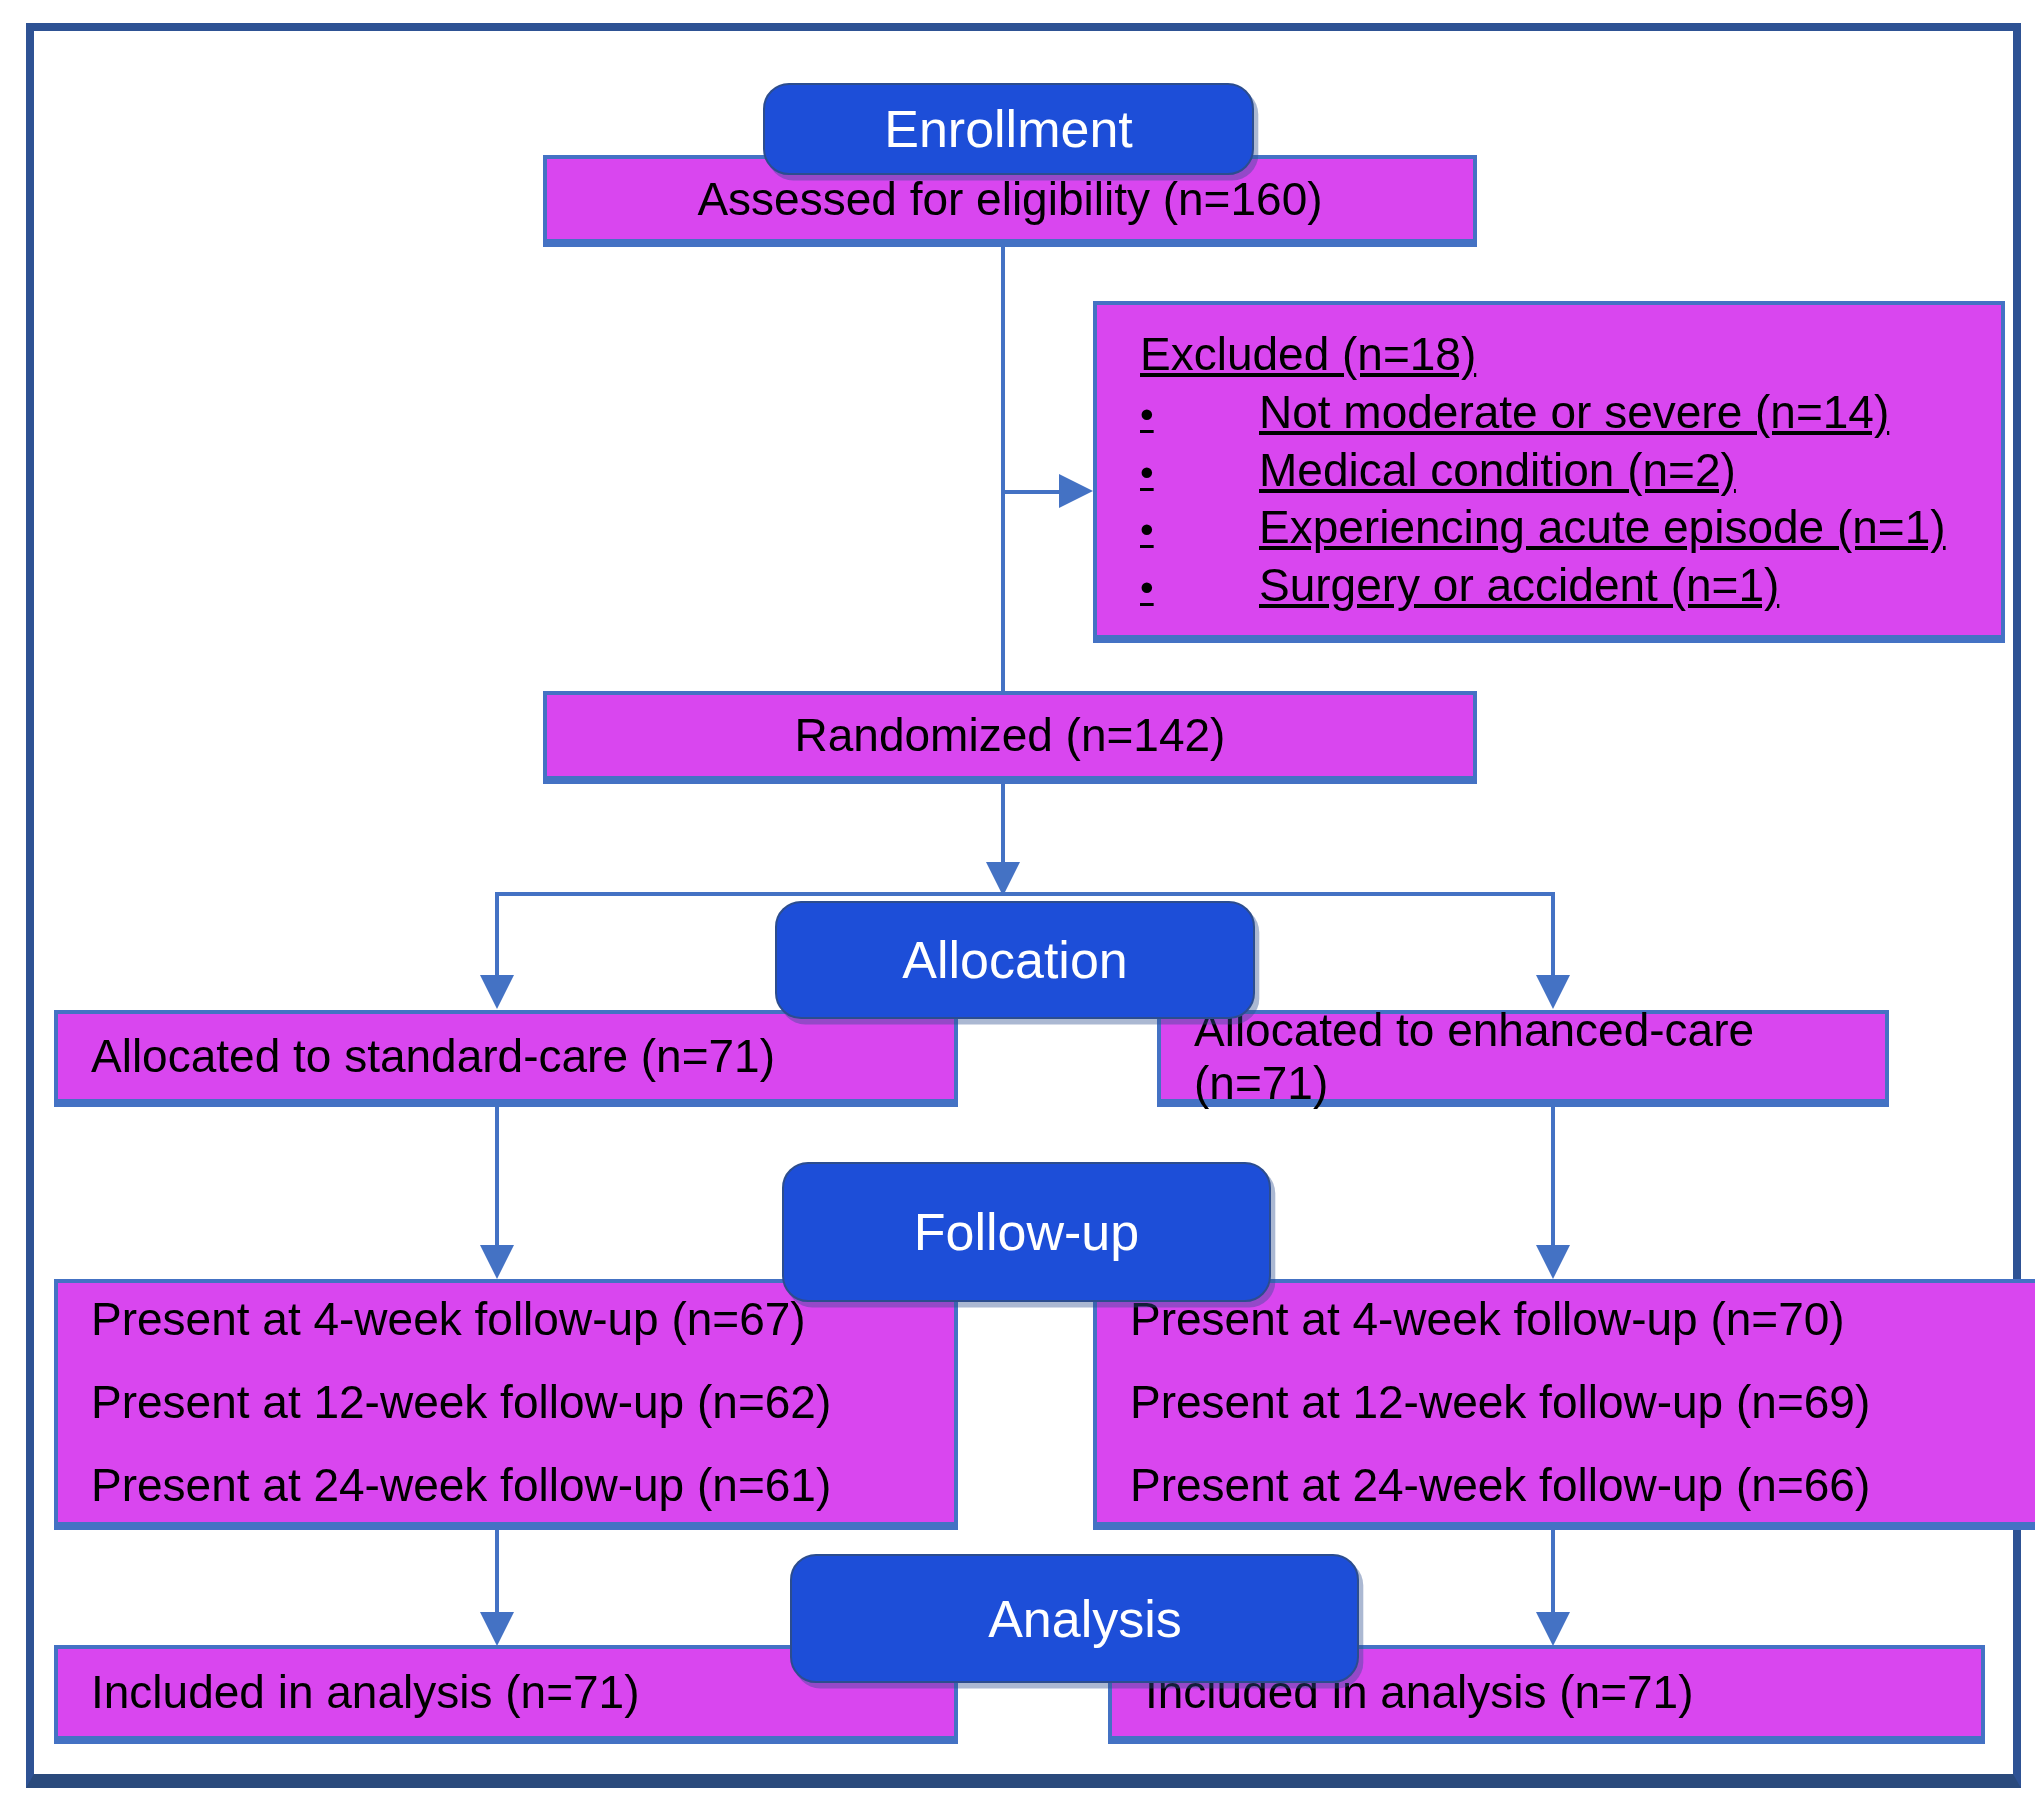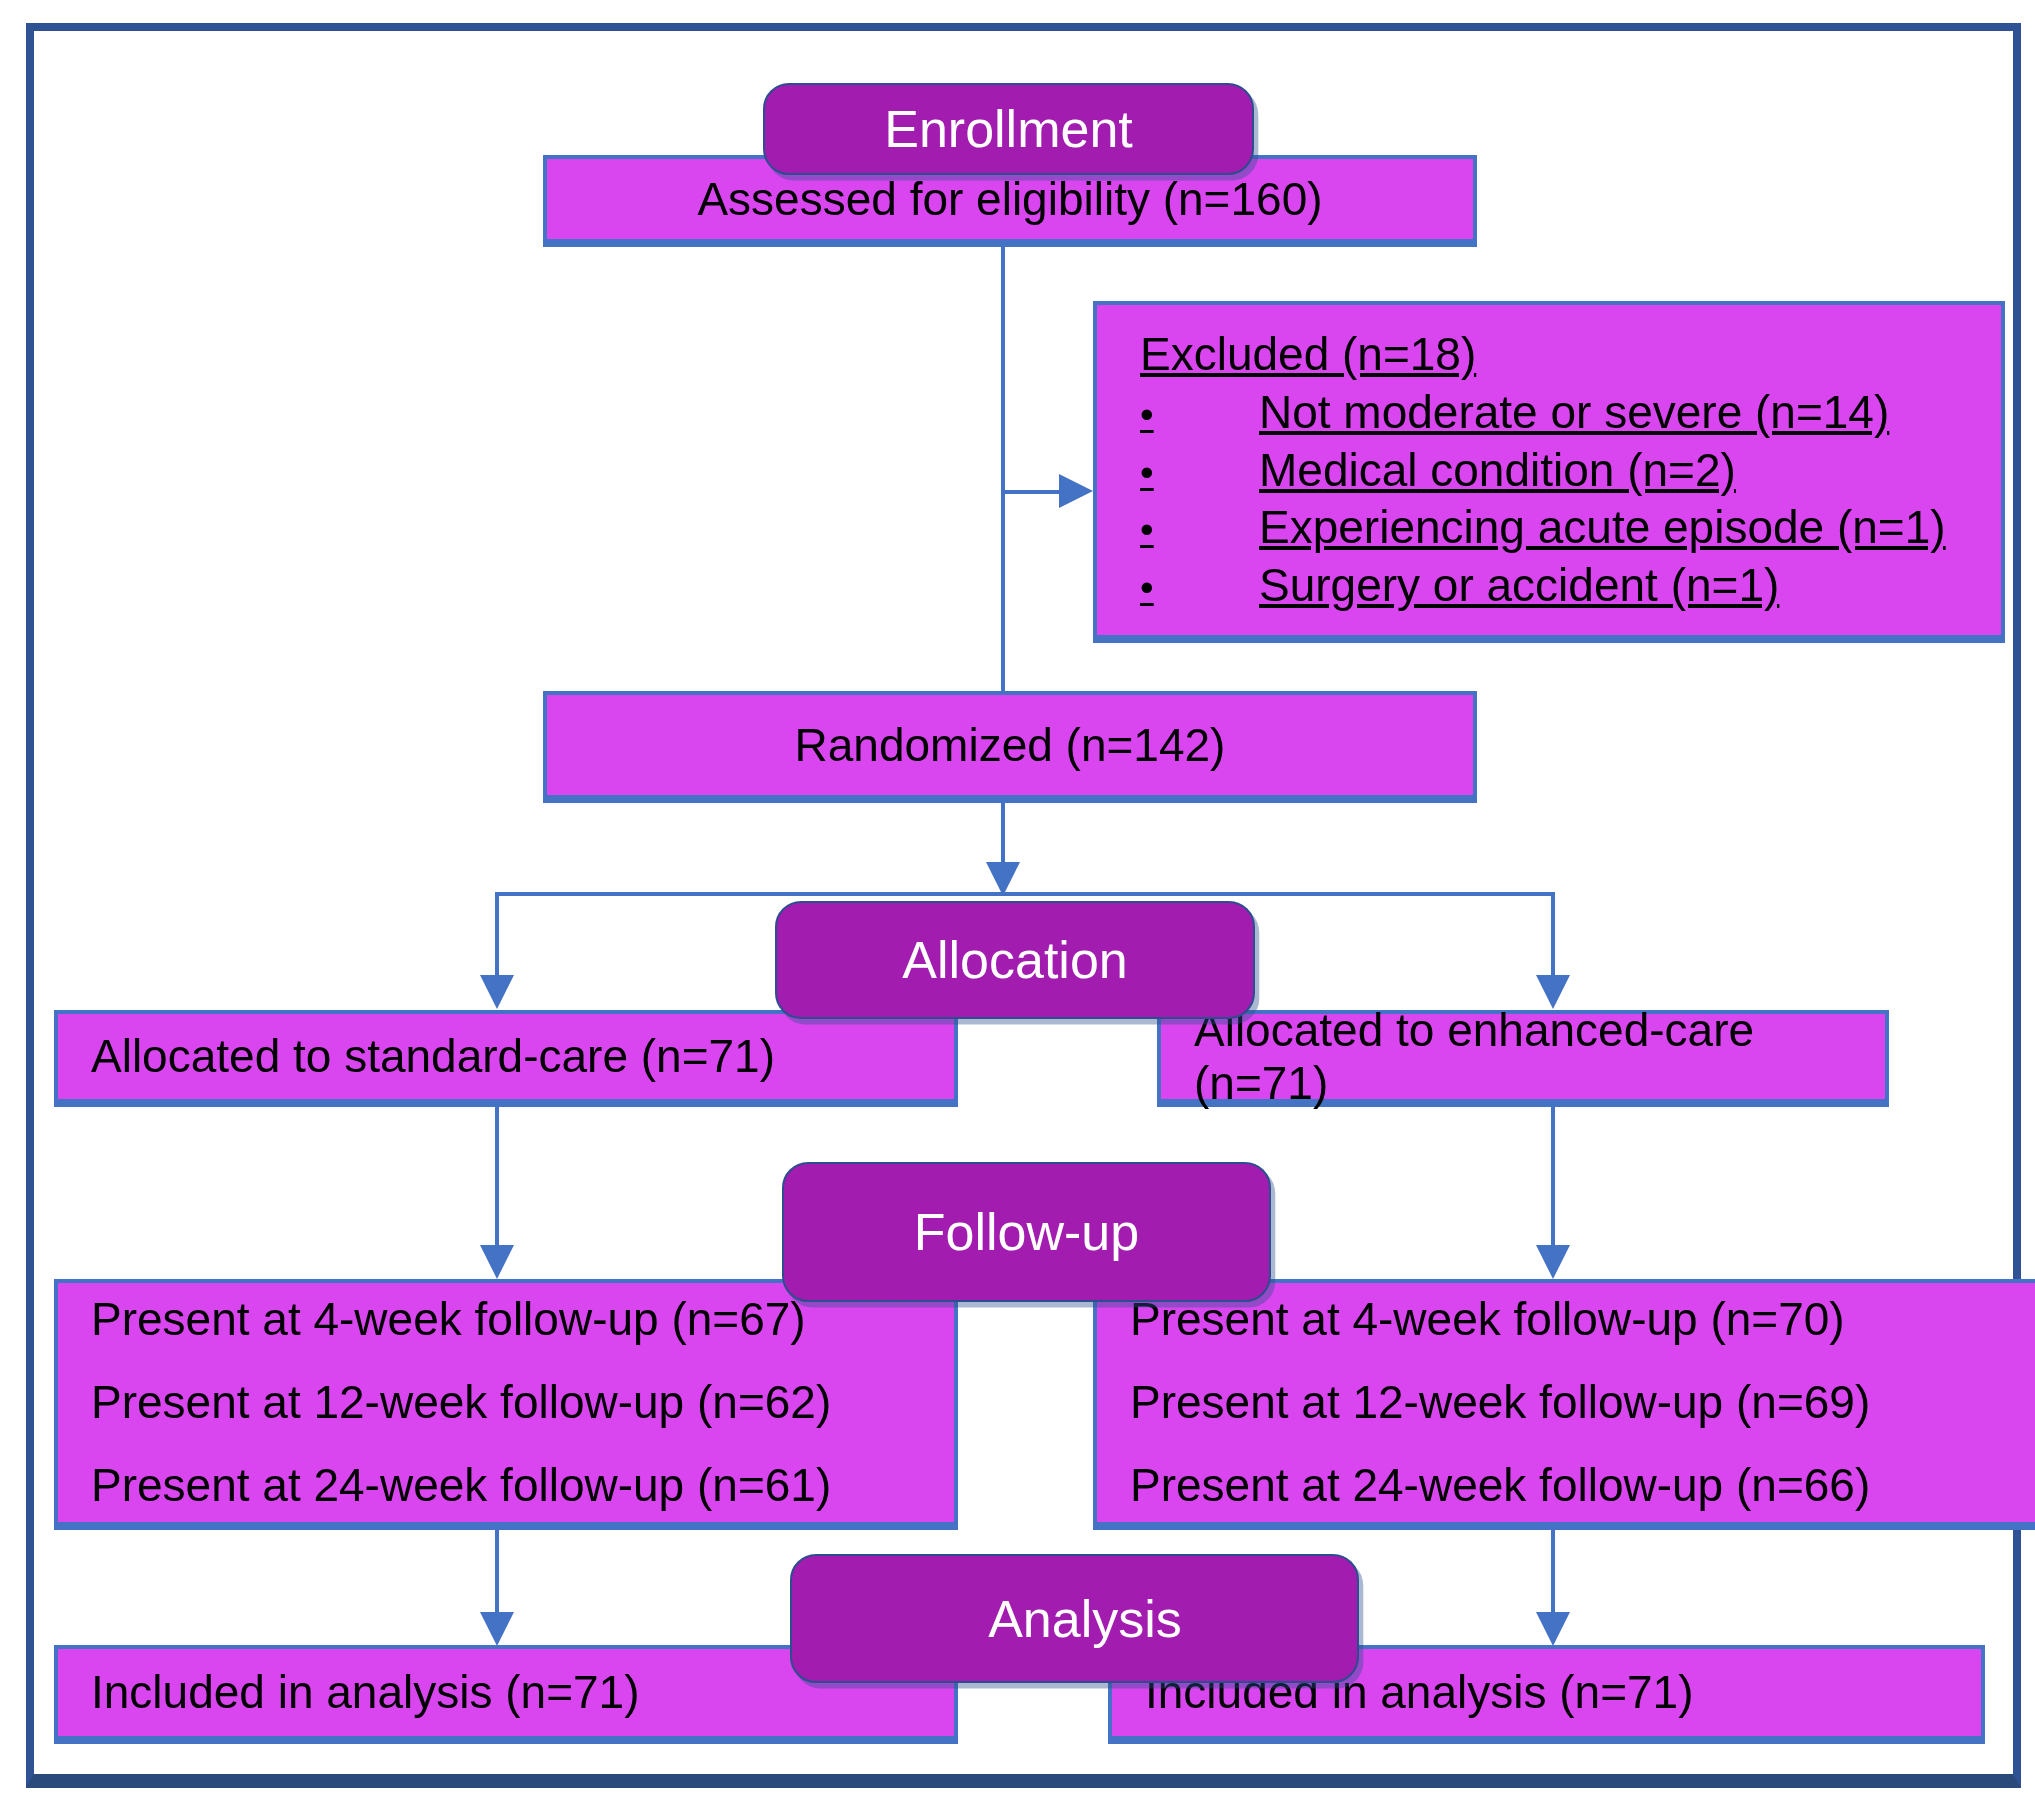--- a/index.html
+++ b/index.html
@@ -15,21 +15,21 @@
       border-left:17px solid transparent;border-right:17px solid transparent;
       border-top:34px solid #4472C4;}
   .arrow-right{position:absolute;width:0;height:0;z-index:1;
       border-top:17.4px solid transparent;border-bottom:17.4px solid transparent;
       border-left:34px solid #4472C4;}
   .wbox{position:absolute;background:#d946ef;border:4.3px solid #4472C4;border-bottom-width:8.1px;
         box-sizing:border-box;z-index:2;display:flex;align-items:center;
         font-size:46px;line-height:1.15;}
   .center{justify-content:center;text-align:center;}
   .leftpad{padding-left:33px;}
-  .hdr{position:absolute;background:#a21caf;border:2.7px solid #2c4d8e;border-radius:26px;
+  .hdr{position:absolute;background:#1d4ed8;border:2.7px solid #2c4d8e;border-radius:26px;
        z-index:3;display:flex;align-items:center;justify-content:center;color:#fff;
        font-size:52px;box-sizing:border-box;box-shadow:4.3px 5.4px 0 rgba(44,77,142,0.40);}
   .exc-inner{display:flex;flex-direction:column;justify-content:space-between;
        width:100%;height:100%;box-sizing:border-box;padding:23px 16.3px 23px 43px;text-decoration:underline;}
   .exc-item{display:flex;align-items:baseline;}
   .exc-bullet{flex:0 0 119px;font-size:39px;}
   .fu-inner{display:flex;flex-direction:column;justify-content:center;gap:30px;width:100%;}
 </style>
 </head>
 <body>
@@ -78,21 +78,21 @@
       <span class="exc-bullet">•</span>
       <span>Experiencing acute episode (n=1)</span>
     </div>
     <div class="exc-item">
       <span class="exc-bullet">•</span>
       <span>Surgery or accident (n=1)</span>
     </div>
   </div>
 </div>
 
-<div class="wbox center" style="left:543px;top:691px;width:934px;height:112px;">
+<div class="wbox center" style="left:543px;top:691px;width:934px;height:93px;">
   <span>Randomized (n=142)</span>
 </div>
 
 <div class="wbox leftpad" style="left:54px;top:1010px;width:904px;height:97px;">
   <span>Allocated to standard-care (n=71)</span>
 </div>
 
 <div class="wbox leftpad" style="left:1157px;top:1010px;width:732px;height:97px;">
   <span>Allocated to enhanced-care (n=71)</span>
 </div>

